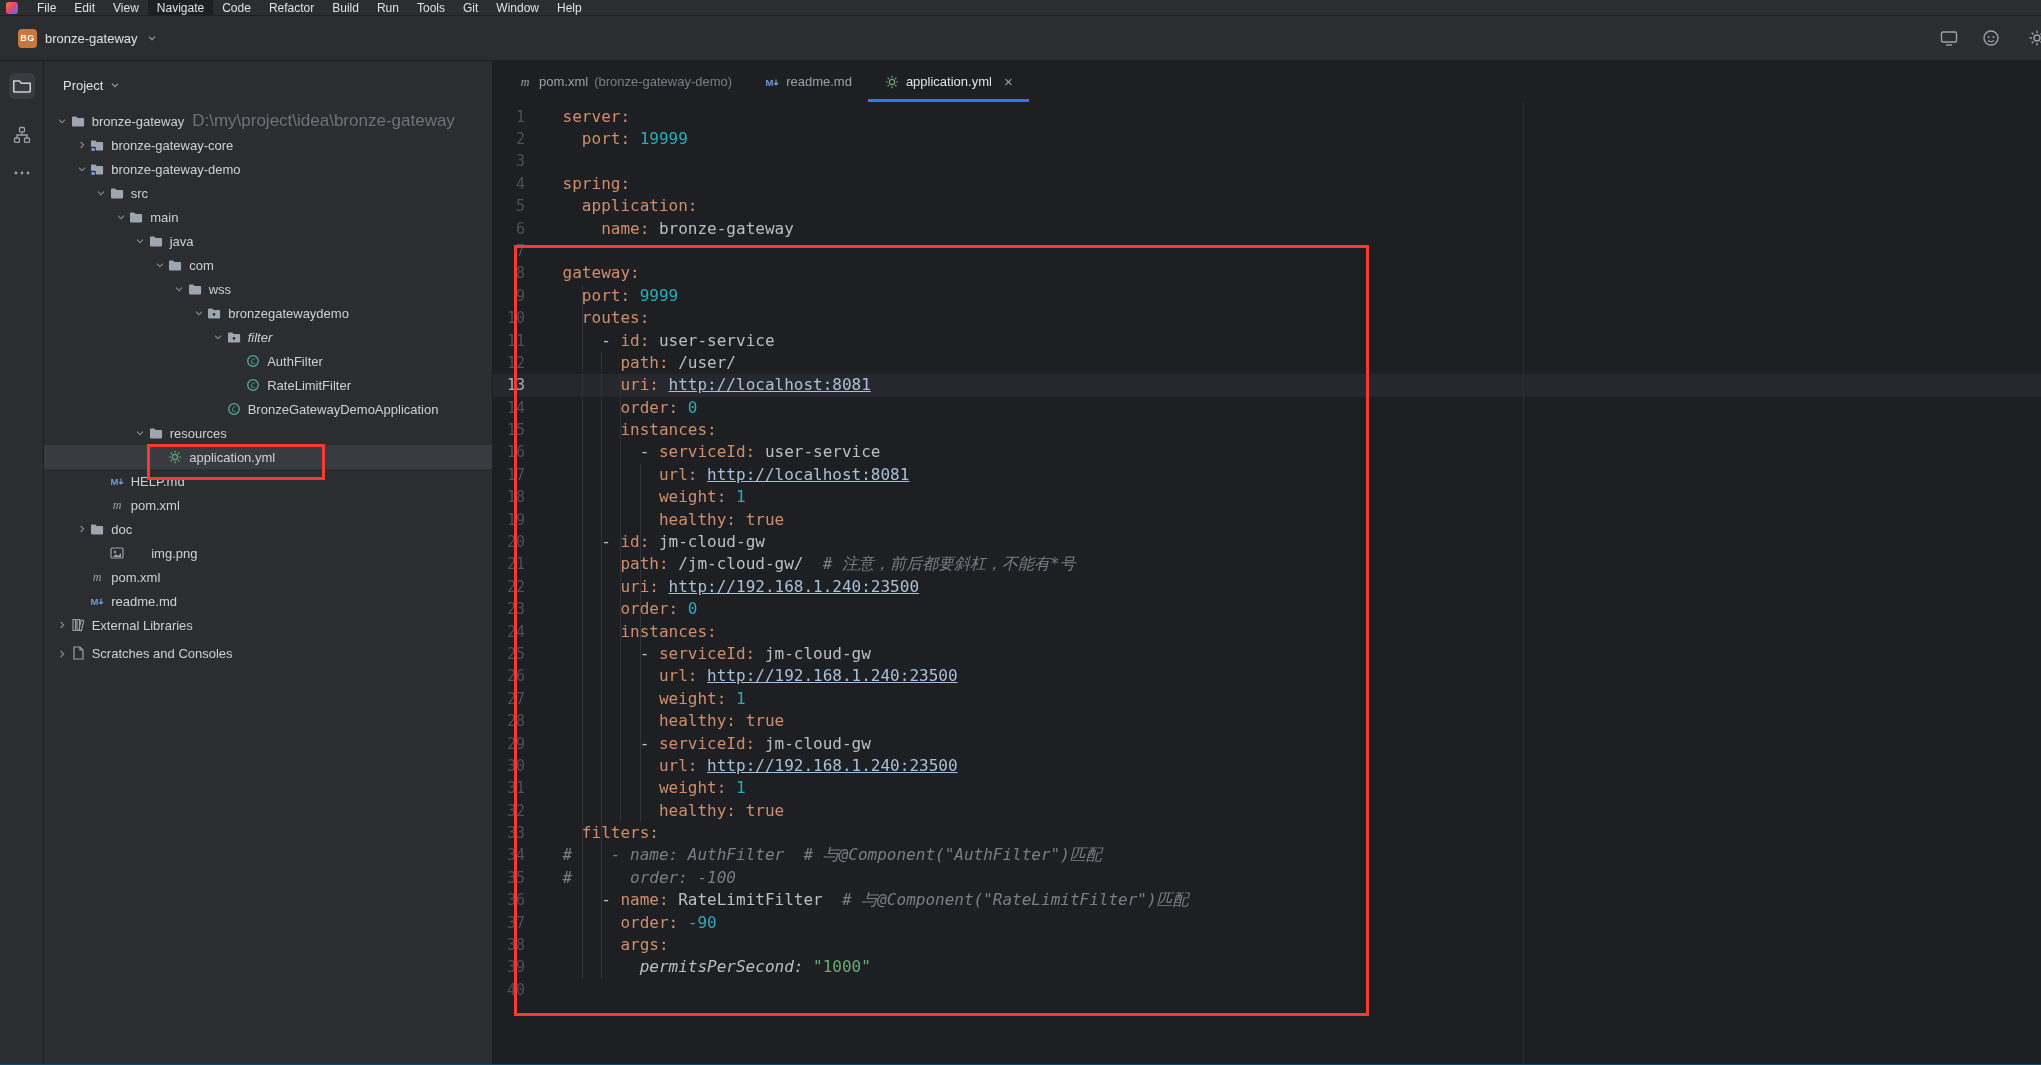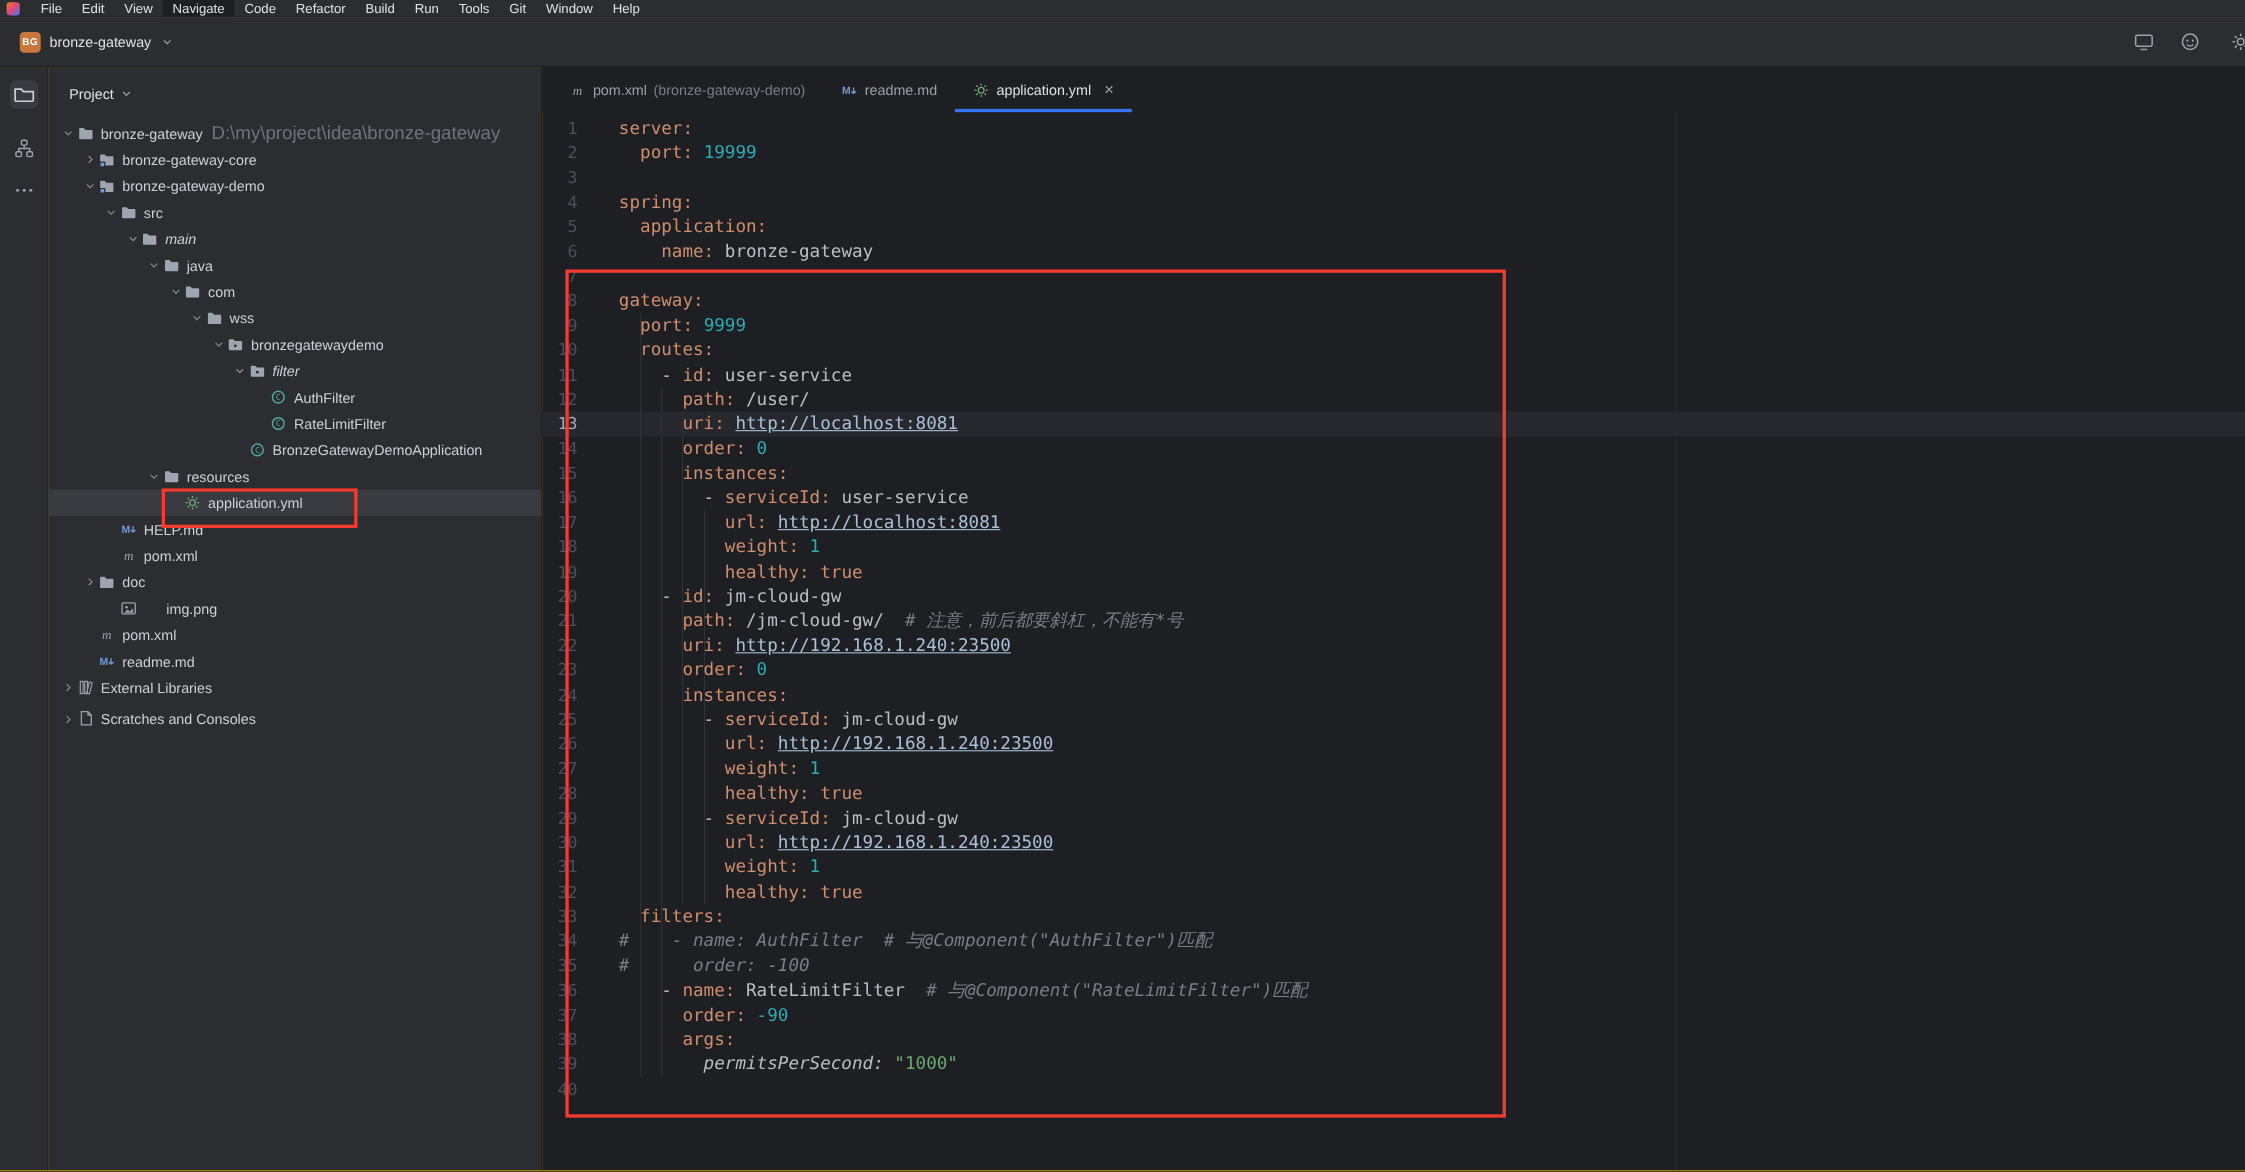--- a/index.html
+++ b/index.html
@@ -1,18 +1,18 @@
 <!DOCTYPE html>
 <html style="--accent: #3574F0; --ann: #F43B30; --badge: #C8773D;"><head>
 <meta charset="utf-8">
 <style>
   *{margin:0;padding:0;box-sizing:border-box}
   html,body{width:2041px;height:1065px;overflow:hidden;background:#1E1F22;
     font-family:"Liberation Sans","DejaVu Sans",sans-serif;}
-  .app{position:relative;width:2041px;height:1065px;background:#eab308}
+  .app{position:relative;width:2041px;height:1065px;background:#0c4a6e}
 
   
   .menubar{height:16px;background:#2B2D30;border-bottom:1px solid #1E1F22;
     display:flex;align-items:center;padding-left:6px}
   .logo{width:12px;height:12px;border-radius:3px;flex:none;
     background:linear-gradient(135deg,#FE7E10 0%,#E2447C 48%,#3E7BFF 100%);margin-right:10px}
   .menu-items{display:flex;height:100%}
   .menu-item{padding:0 9px;font-size:12px;color:#DFE1E5;display:flex;align-items:center;white-space:nowrap}
   .menu-item.hl{background:#1E1F22}
 
@@ -227,21 +227,21 @@
                 <path d="M4 6.2l4 4 4-4" stroke="#868A91" stroke-width="1.5"></path>
               </svg>
             </span>
             <span class="tree-icon icn">
               <svg viewBox="0 0 16 16">
                 <path d="M2 4.3c0-.5.4-.9.9-.9h3.2l1.5 1.7h5.6c.5 0 .9.4.9.9v6.6c0 .5-.4.9-.9.9H2.9a.9.9 0 0 1-.9-.9z" fill="#9DA6B0"></path>
               </svg>
             </span>
             <span>src</span>
           </div>
-          <div class="tree-row" style="padding-left: 69.2px; font-style: italic;">
+          <div class="tree-row" style="padding-left: 69.2px;">
             <span class="tree-chevron">
               <svg viewBox="0 0 16 16" fill="none">
                 <path d="M4 6.2l4 4 4-4" stroke="#868A91" stroke-width="1.5"></path>
               </svg>
             </span>
             <span class="tree-icon icn">
               <svg viewBox="0 0 16 16">
                 <path d="M2 4.3c0-.5.4-.9.9-.9h3.2l1.5 1.7h5.6c.5 0 .9.4.9.9v6.6c0 .5-.4.9-.9.9H2.9a.9.9 0 0 1-.9-.9z" fill="#9DA6B0"></path>
               </svg>
             </span>

